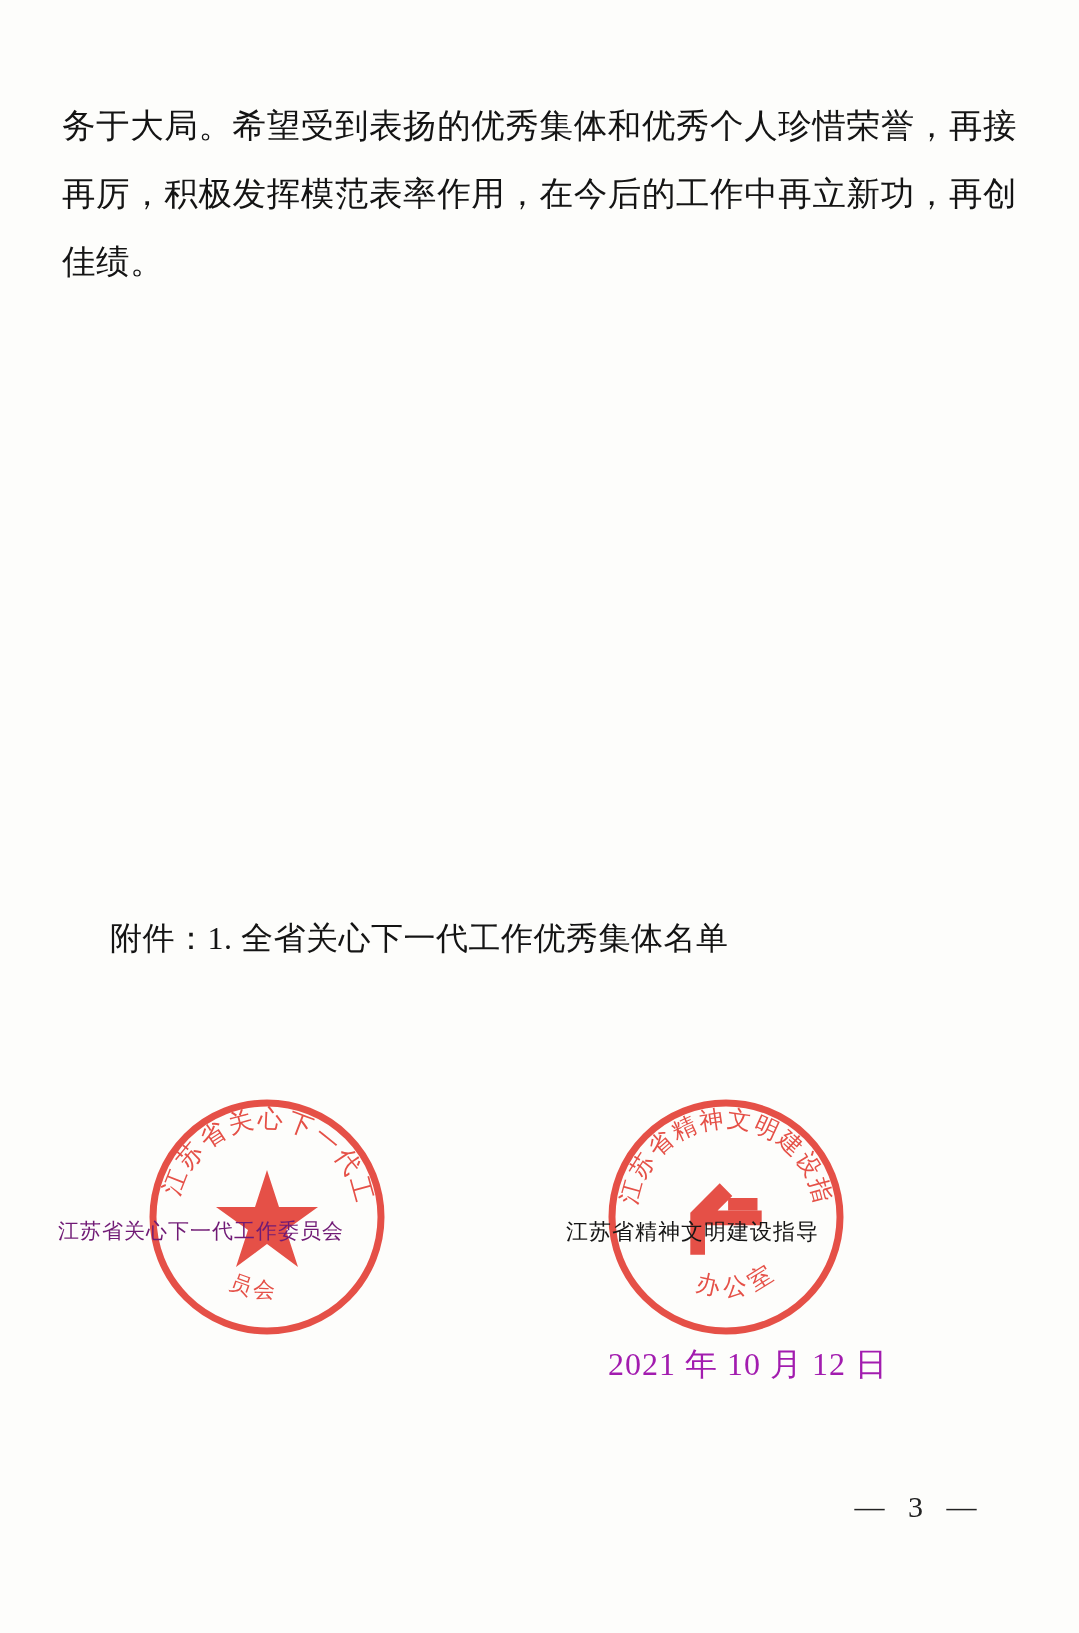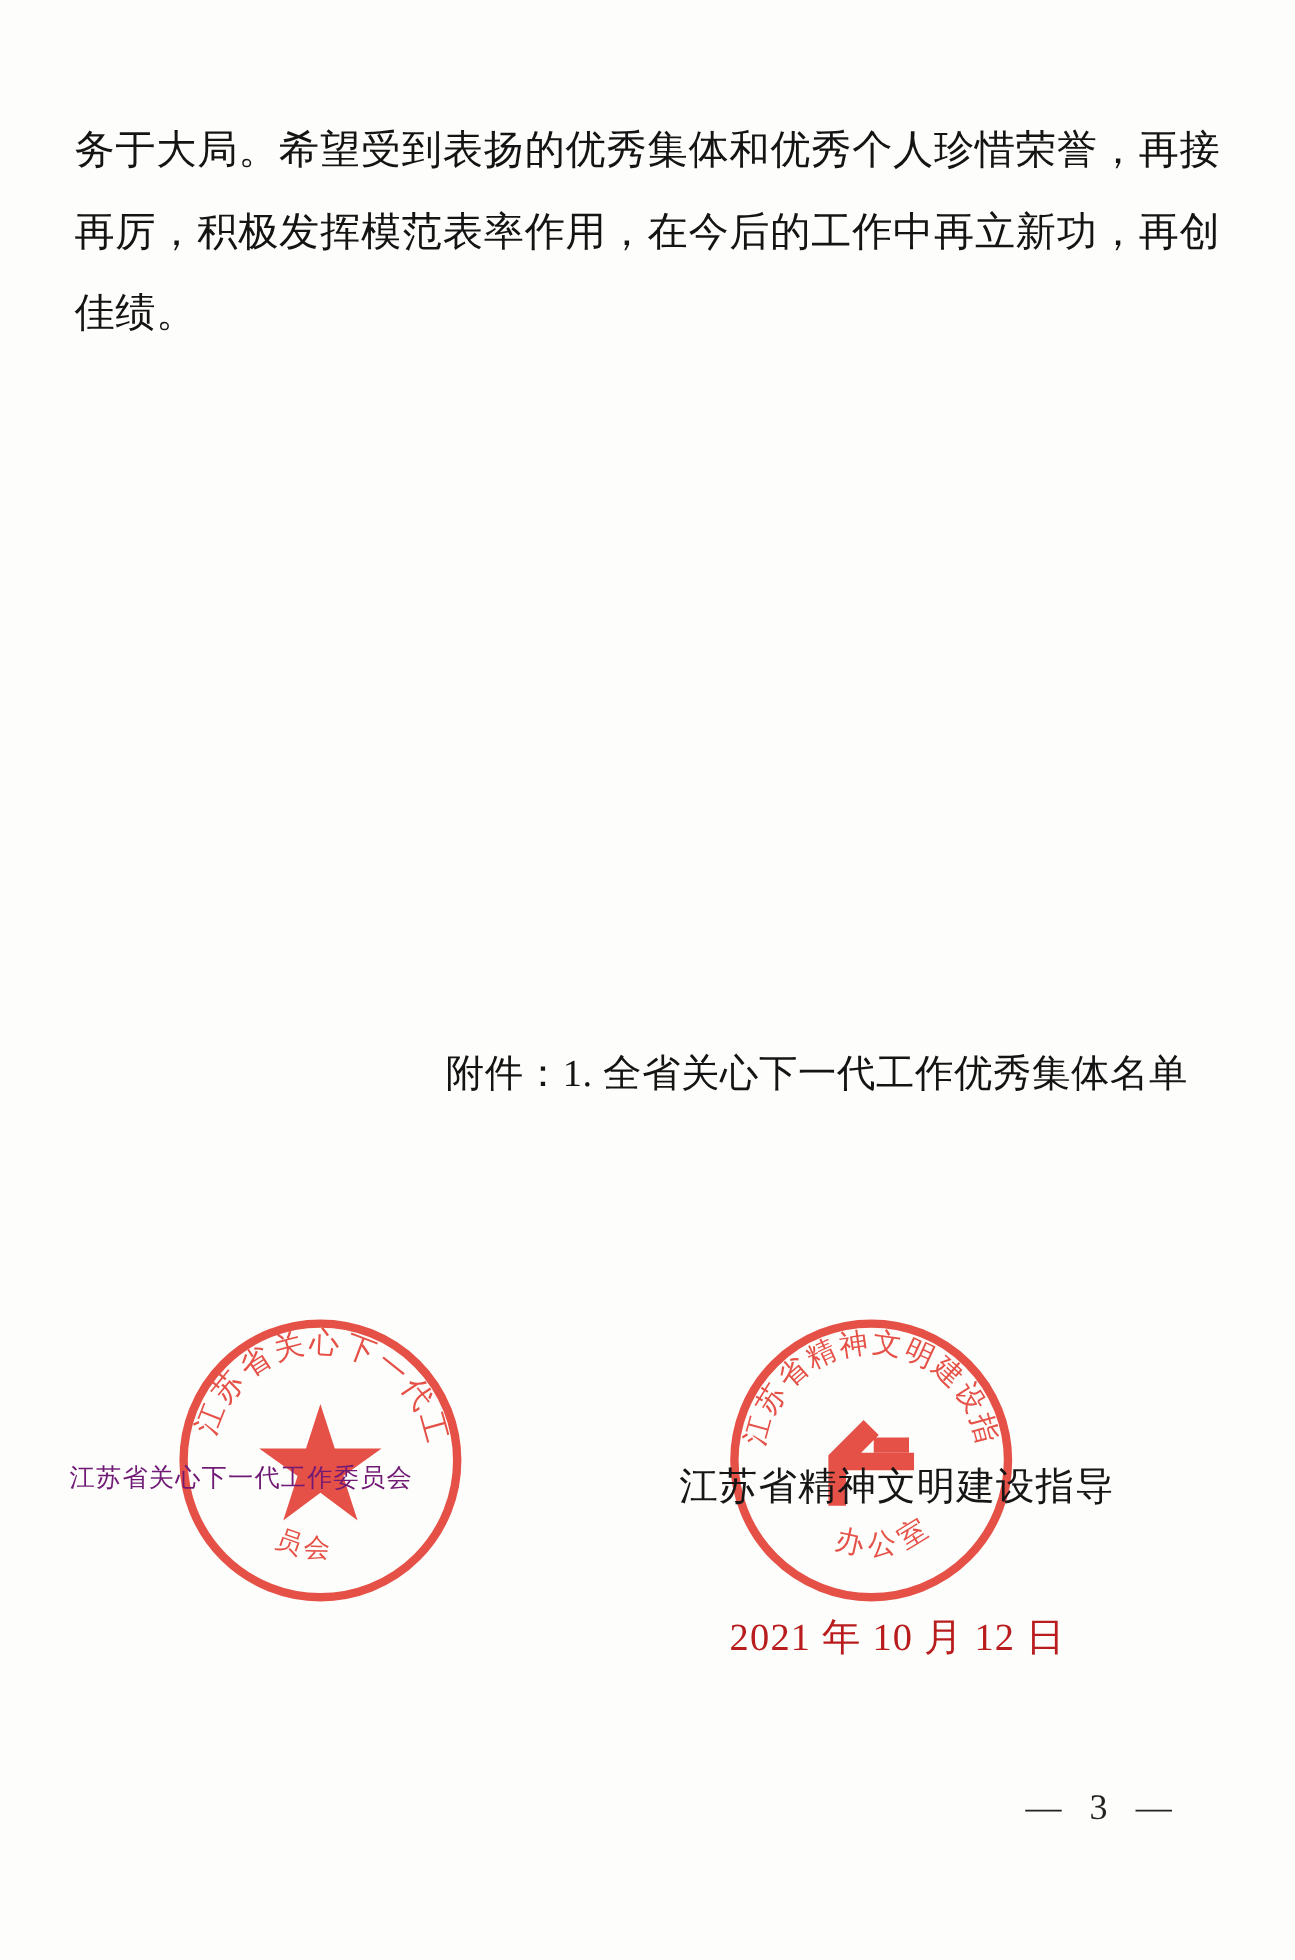--- a/index.html
+++ b/index.html
@@ -39,23 +39,22 @@
     margin: 0 0 0 0;
     color: #141414;
   }
   .para.indent {
     text-indent: 67px;
   }
 
   .attach-block {
     position: absolute;
     left: 110px;
-    top: 864px;
+    top: 908px;
     width: 880px;
-    text-align: right;
   }
   .attach-line {
     font-size: 32px;
     line-height: 60px;
     letter-spacing: 0.5px;
     color: #141414;
     white-space: nowrap;
   }
   .attach-line.second {
     padding-left: 112px;
@@ -78,21 +77,21 @@
     letter-spacing: 1px;
     color: #701a75;
     white-space: nowrap;
     z-index: 3;
   }
 
   .sig-right {
     position: absolute;
     left: 566px;
     top: 132px;
-    font-size: 32px;
+    font-size: 22px;
     letter-spacing: 1px;
     color: #161616;
     white-space: nowrap;
     z-index: 3;
   }
   .sig-right2 {
     position: absolute;
     left: 650px;
     top: 192px;
     font-size: 32px;
@@ -100,21 +99,21 @@
     color: #161616;
     white-space: nowrap;
     z-index: 3;
   }
   .sig-date {
     position: absolute;
     left: 608px;
     top: 258px;
     font-size: 32px;
     letter-spacing: 1px;
-    color: #b91c1c;
+    color: #a21caf;
     white-space: nowrap;
     z-index: 3;
   }
 
   
   .seal {
     position: absolute;
     border-radius: 50%;
     z-index: 2;
     opacity: 0.88;

